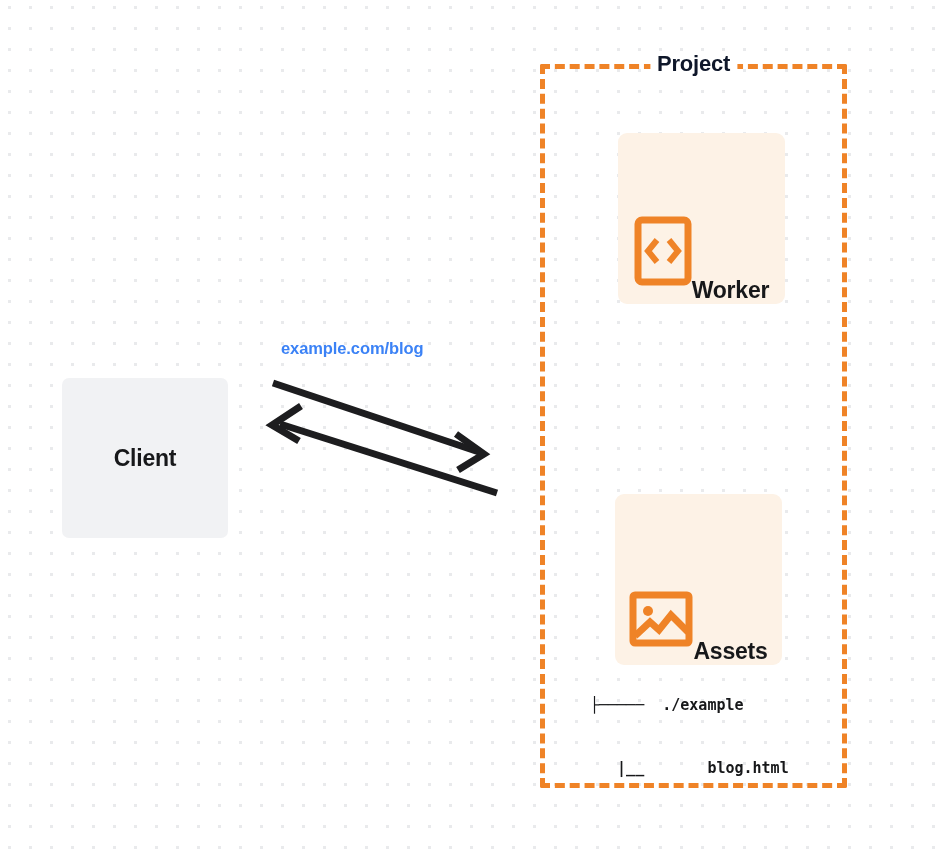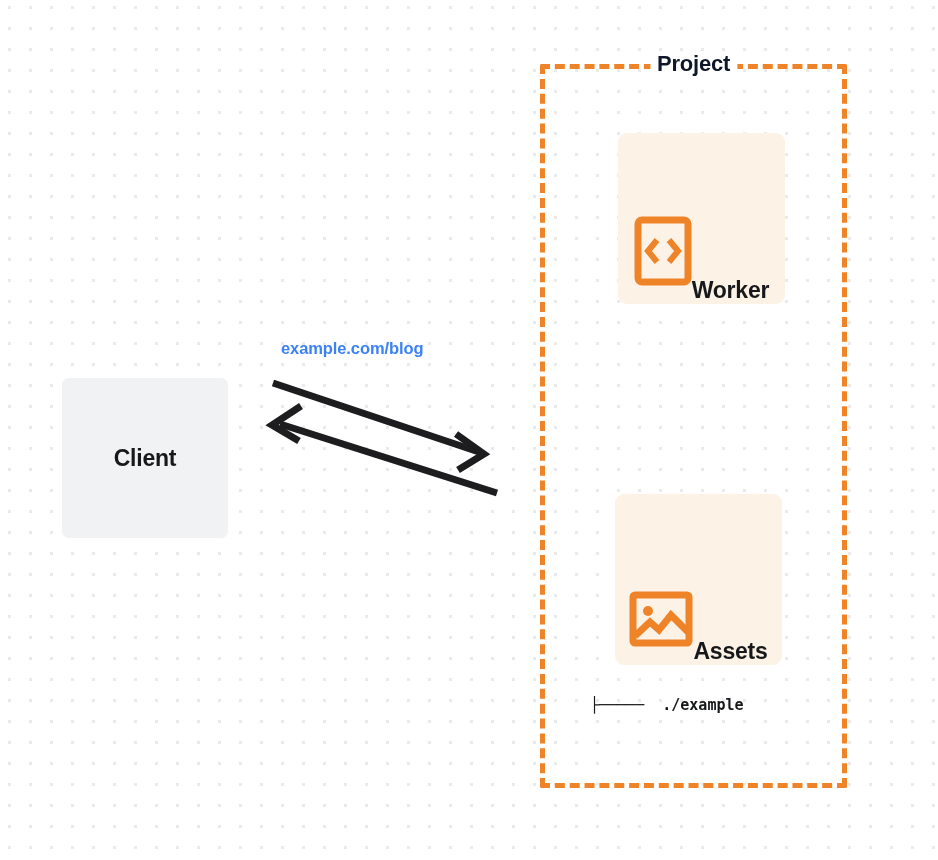--- a/index.html
+++ b/index.html
@@ -183,16 +183,17 @@
         <rect x="4" y="4" width="56" height="48" rx="2" ry="2" fill="none" stroke="#ef8327" stroke-width="7"></rect>
         <circle cx="19" cy="20" r="5" fill="#ef8327"></circle>
         <polyline points="6,45 21,31 30,39 42,24 59,41" fill="none" stroke="#ef8327" stroke-width="7" stroke-linejoin="miter" stroke-linecap="butt"></polyline>
       </svg>
     </span>
     <span class="card-label">Assets</span>
   </div>
 
   <div id="file-tree">
     <span class="tree-line">├─────  ./example</span>
+    <span class="tree-line">   |__       blog.html</span>
     
   </div>
 
 </div>
 
 </body></html>

